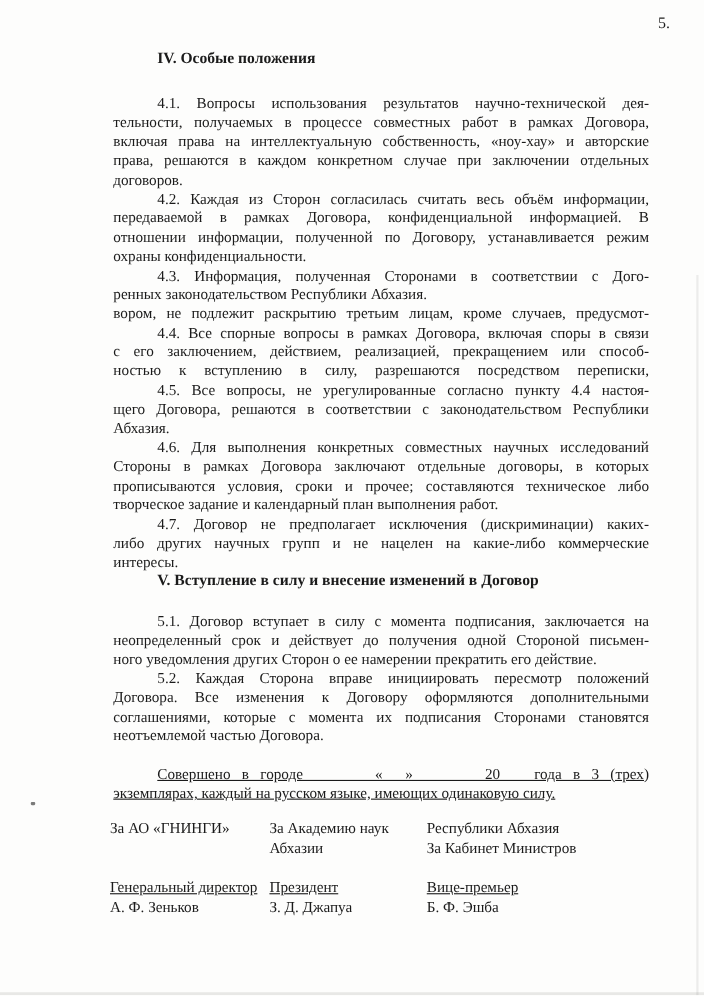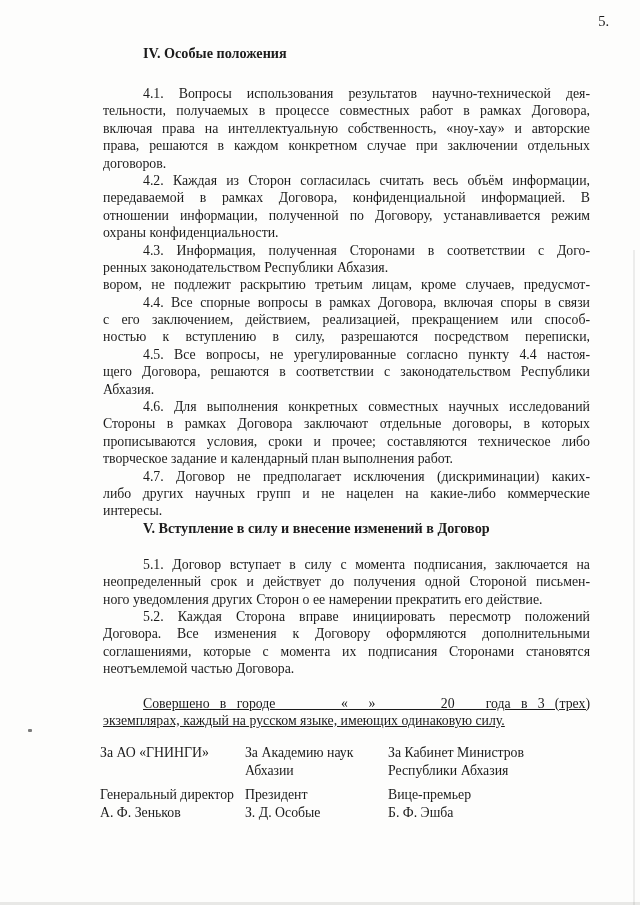--- a/index.html
+++ b/index.html
@@ -55,21 +55,21 @@
   }
   .sig-col {
     text-align: left;
     font-size: 13.8px;
     line-height: 18px;
   }
   .sig-col-0 { width: 152px; }
   .sig-col-1 { width: 150px; }
   .sig-col-2 { width: 172px; }
   .sig-col .party { min-height: 37px; }
-  .sig-col .title { margin-top: 5px; }
+  .sig-col .title { margin-top: 17px; text-decoration: underline; }
   
   .speck {
     position: absolute;
     left: 28px;
     top: 729px;
     width: 4px;
     height: 3px;
     background: #4f4f4f;
     opacity: 0.75;
     border-radius: 1px;
@@ -144,26 +144,26 @@
           </div>
           <div class="title">Генеральный директор</div>
           <div class="name">А. Ф. Зеньков</div>
         </div>
         <div class="sig-col sig-col-1">
           <div class="party">
             <div class="party-line">За Академию наук</div>
             <div class="party-line">Абхазии</div>
           </div>
           <div class="title">Президент</div>
-          <div class="name">З. Д. Особые</div>
+          <div class="name">З. Д. Джапуа</div>
         </div>
         <div class="sig-col sig-col-2">
           <div class="party">
+            <div class="party-line">Республики Абхазия</div>
             <div class="party-line">За Кабинет Министров</div>
-            <div class="party-line">Республики Абхазия</div>
           </div>
           <div class="title">Вице-премьер</div>
           <div class="name">Б. Ф. Эшба</div>
         </div>
       </div>
   </div>
   <div class="speck"></div>
   <div class="edge-right"></div>
   <div class="edge-bottom"></div>
 </div>

